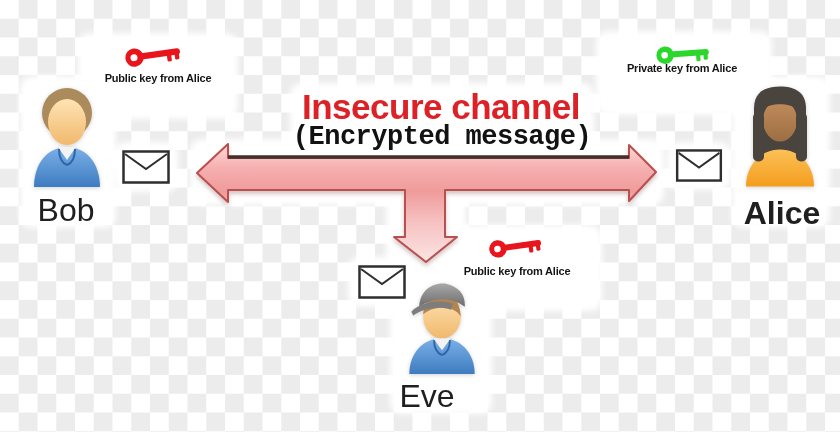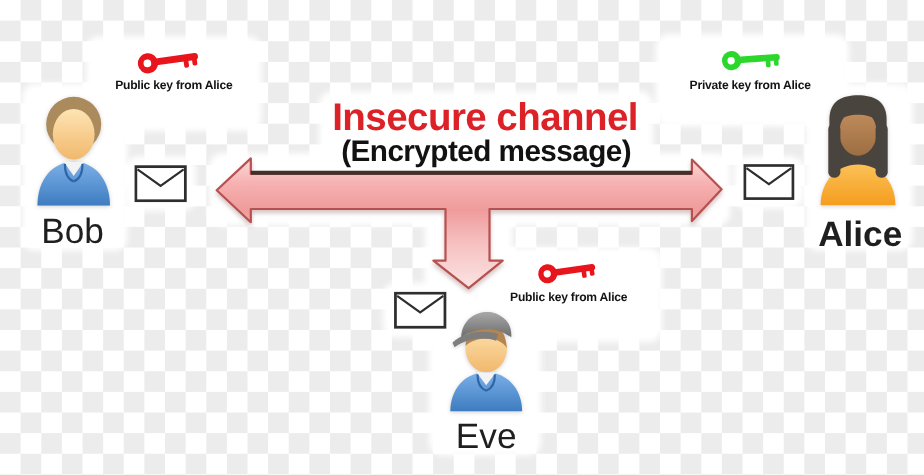--- a/index.html
+++ b/index.html
@@ -54,21 +54,21 @@
         <stop offset="0.40" stop-color="#ef9b9b"></stop>
         <stop offset="0.65" stop-color="#f6c0c0"></stop>
         <stop offset="1" stop-color="#fbe4e4"></stop>
       </linearGradient>
     </defs>
     <path d="M11,37 L42,8 L42,22 L443,22 L443,9 L470,36 L443,65 L443,54 L259,54 L259,101 L271,101 L240,126 L208,101 L219,101 L219,54 L42,54 L42,66 Z" fill="url(#arrowGrad)" stroke="#b85050" stroke-width="2" stroke-linejoin="round"></path>
     <path d="M42,21 L443,21" stroke="#42302d" stroke-width="3.5" fill="none"></path>
   </svg>
 
   <div class="abs content title-line title-red" style="left:290px;top:87px;width:302px;">Insecure channel</div>
-  <div class="abs content title-line title-black" style="left:284px;top:122px;width:316px;">(Encrypted message)</div>
+  <div class="abs content title-line title-black" style="left:284px;top:122px;width:316px;font-family:Liberation Mono, monospace;">(Encrypted message)</div>
 
   <svg class="abs content" style="left:124px;top:41px;transform:rotate(-8deg);" width="58" height="26" viewBox="0 0 60 26">
     <g fill="#e8151c">
       <circle cx="10.5" cy="14" r="9.5"></circle>
       <rect x="17" y="10.5" width="41" height="6.5" rx="3"></rect>
       <rect x="44" y="14" width="4.5" height="9" rx="1.5"></rect>
       <rect x="52" y="14" width="4.5" height="8" rx="1.5"></rect>
       <circle cx="10" cy="14" r="3.6" fill="#ffffff"></circle>
     </g>
   </svg>
@@ -101,21 +101,21 @@
 
   <svg class="abs content" style="left:654px;top:41px;transform:rotate(-4deg);" width="58" height="24" viewBox="0 0 60 26">
     <g fill="#2bd72b">
       <circle cx="10.5" cy="14" r="9.5"></circle>
       <rect x="17" y="10.5" width="41" height="6.5" rx="3"></rect>
       <rect x="44" y="14" width="4.5" height="9" rx="1.5"></rect>
       <rect x="52" y="14" width="4.5" height="8" rx="1.5"></rect>
       <circle cx="10" cy="14" r="3.6" fill="#ffffff"></circle>
     </g>
   </svg>
-  <div class="abs content key-caption" style="left:602px;top:68px;width:160px;">Private key from Alice</div>
+  <div class="abs content key-caption" style="left:602px;top:58px;width:160px;">Private key from Alice</div>
 
   <svg class="abs content avatar-svg" style="left:740px;top:82px;" width="80" height="105" viewBox="0 0 80 104">
     <defs>
       <linearGradient id="aliceFace" x1="0" y1="0" x2="0" y2="1">
         <stop offset="0" stop-color="#c28d5d"></stop>
           <stop offset="1" stop-color="#9c6e42"></stop>
       </linearGradient>
       <linearGradient id="aliceOrange" x1="0" y1="0" x2="0" y2="1">
         <stop offset="0" stop-color="#fcc157"></stop>
           <stop offset="1" stop-color="#f49d1e"></stop>
@@ -169,15 +169,15 @@
     </defs>
     <ellipse cx="40" cy="40" rx="19" ry="22" fill="url(#eveFace)"></ellipse>
     <path d="M21,38 C22,22 33,17 40,17 C51,17 58,24 59,40 C52,28 30,29 21,38 Z" fill="#b5854f"></path>
     <path d="M17,30 C18,11 34,5 45,7 C57,10 64,18 63,30 C48,19 31,21 17,30 Z" fill="url(#capGrad)"></path>
     <path d="M9,35 C20,24 40,23 51,27 L49,33 C38,29 21,31 11,39 Z" fill="#7d7d7d"></path>
     <path d="M7,98 C7,77 21,62 40,62 C59,62 73,77 73,98 Z" fill="url(#eveBlue)"></path>
     <path d="M31,62 L40,74 L49,62 Z" fill="#f3f3f3"></path>
     <path d="M32,64 C32,72 35,77 40,79 M48,64 C48,72 45,77 40,79" stroke="#2f66a8" stroke-width="2" fill="none"></path>
   </svg>
 
-  <div class="abs content person-name" style="left:402px;top:378px;width:80px;">Eve</div>
+  <div class="abs content person-name" style="left:387px;top:378px;width:80px;">Eve</div>
 
 </div>
 
 </body></html>

